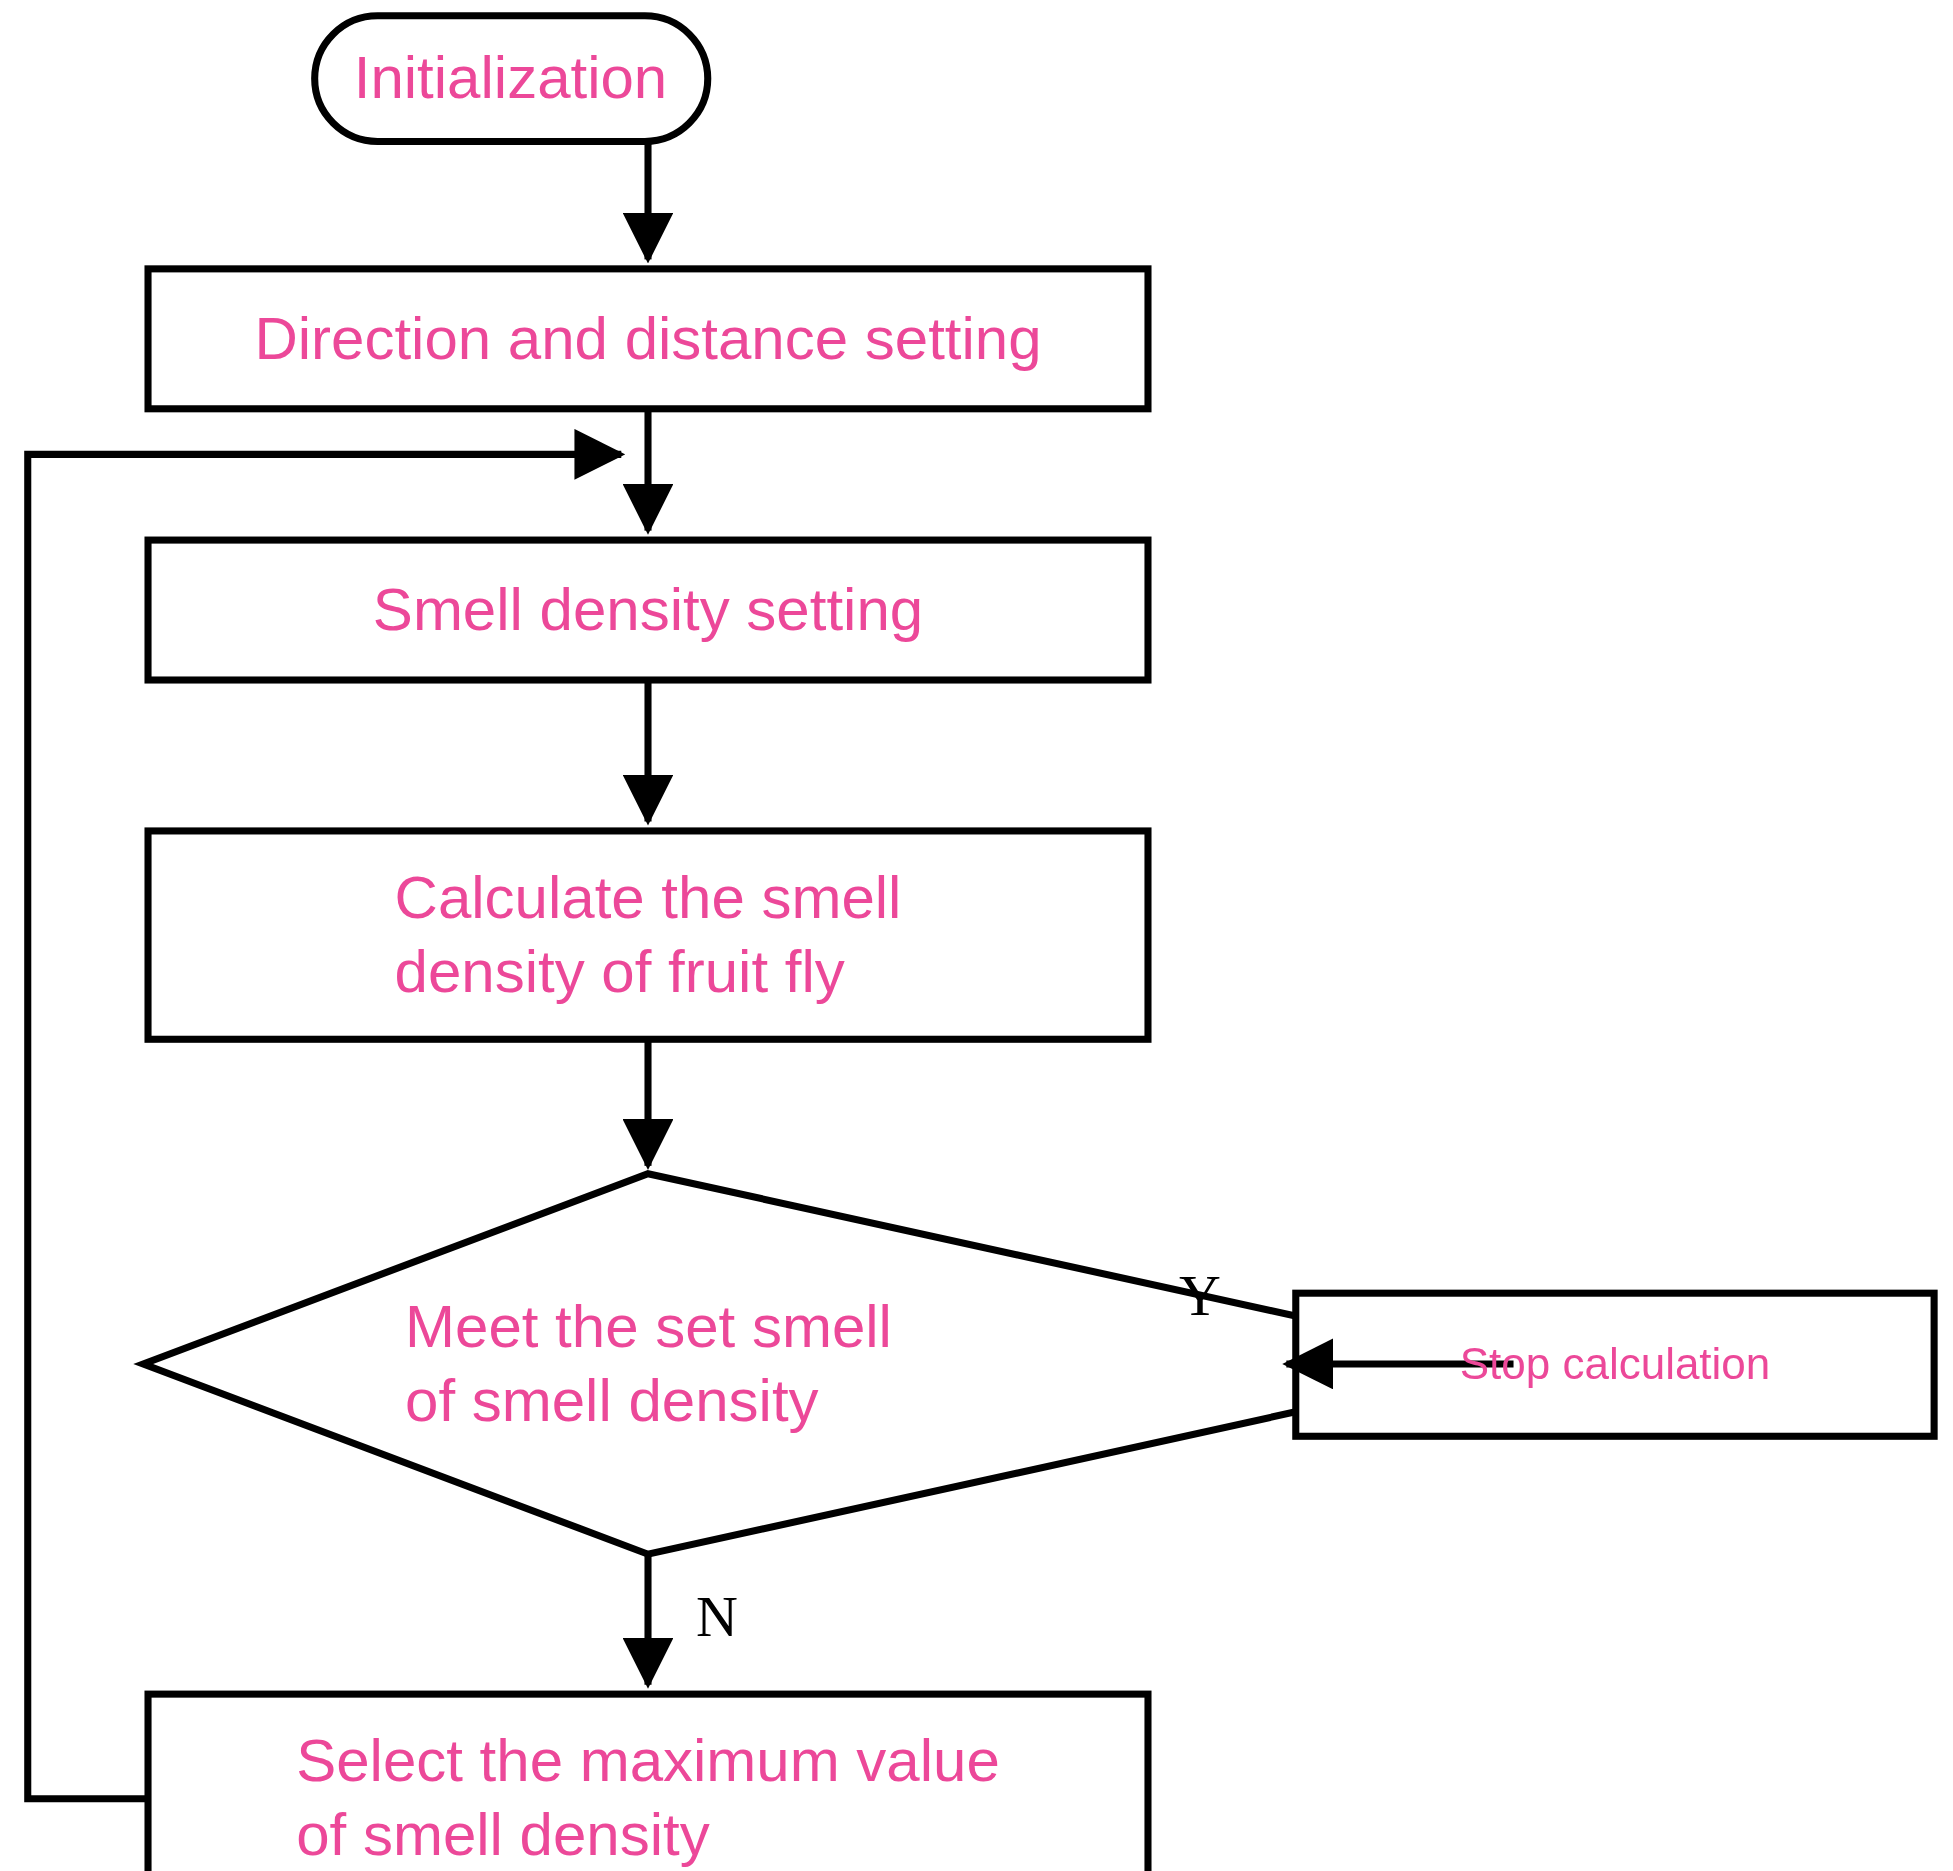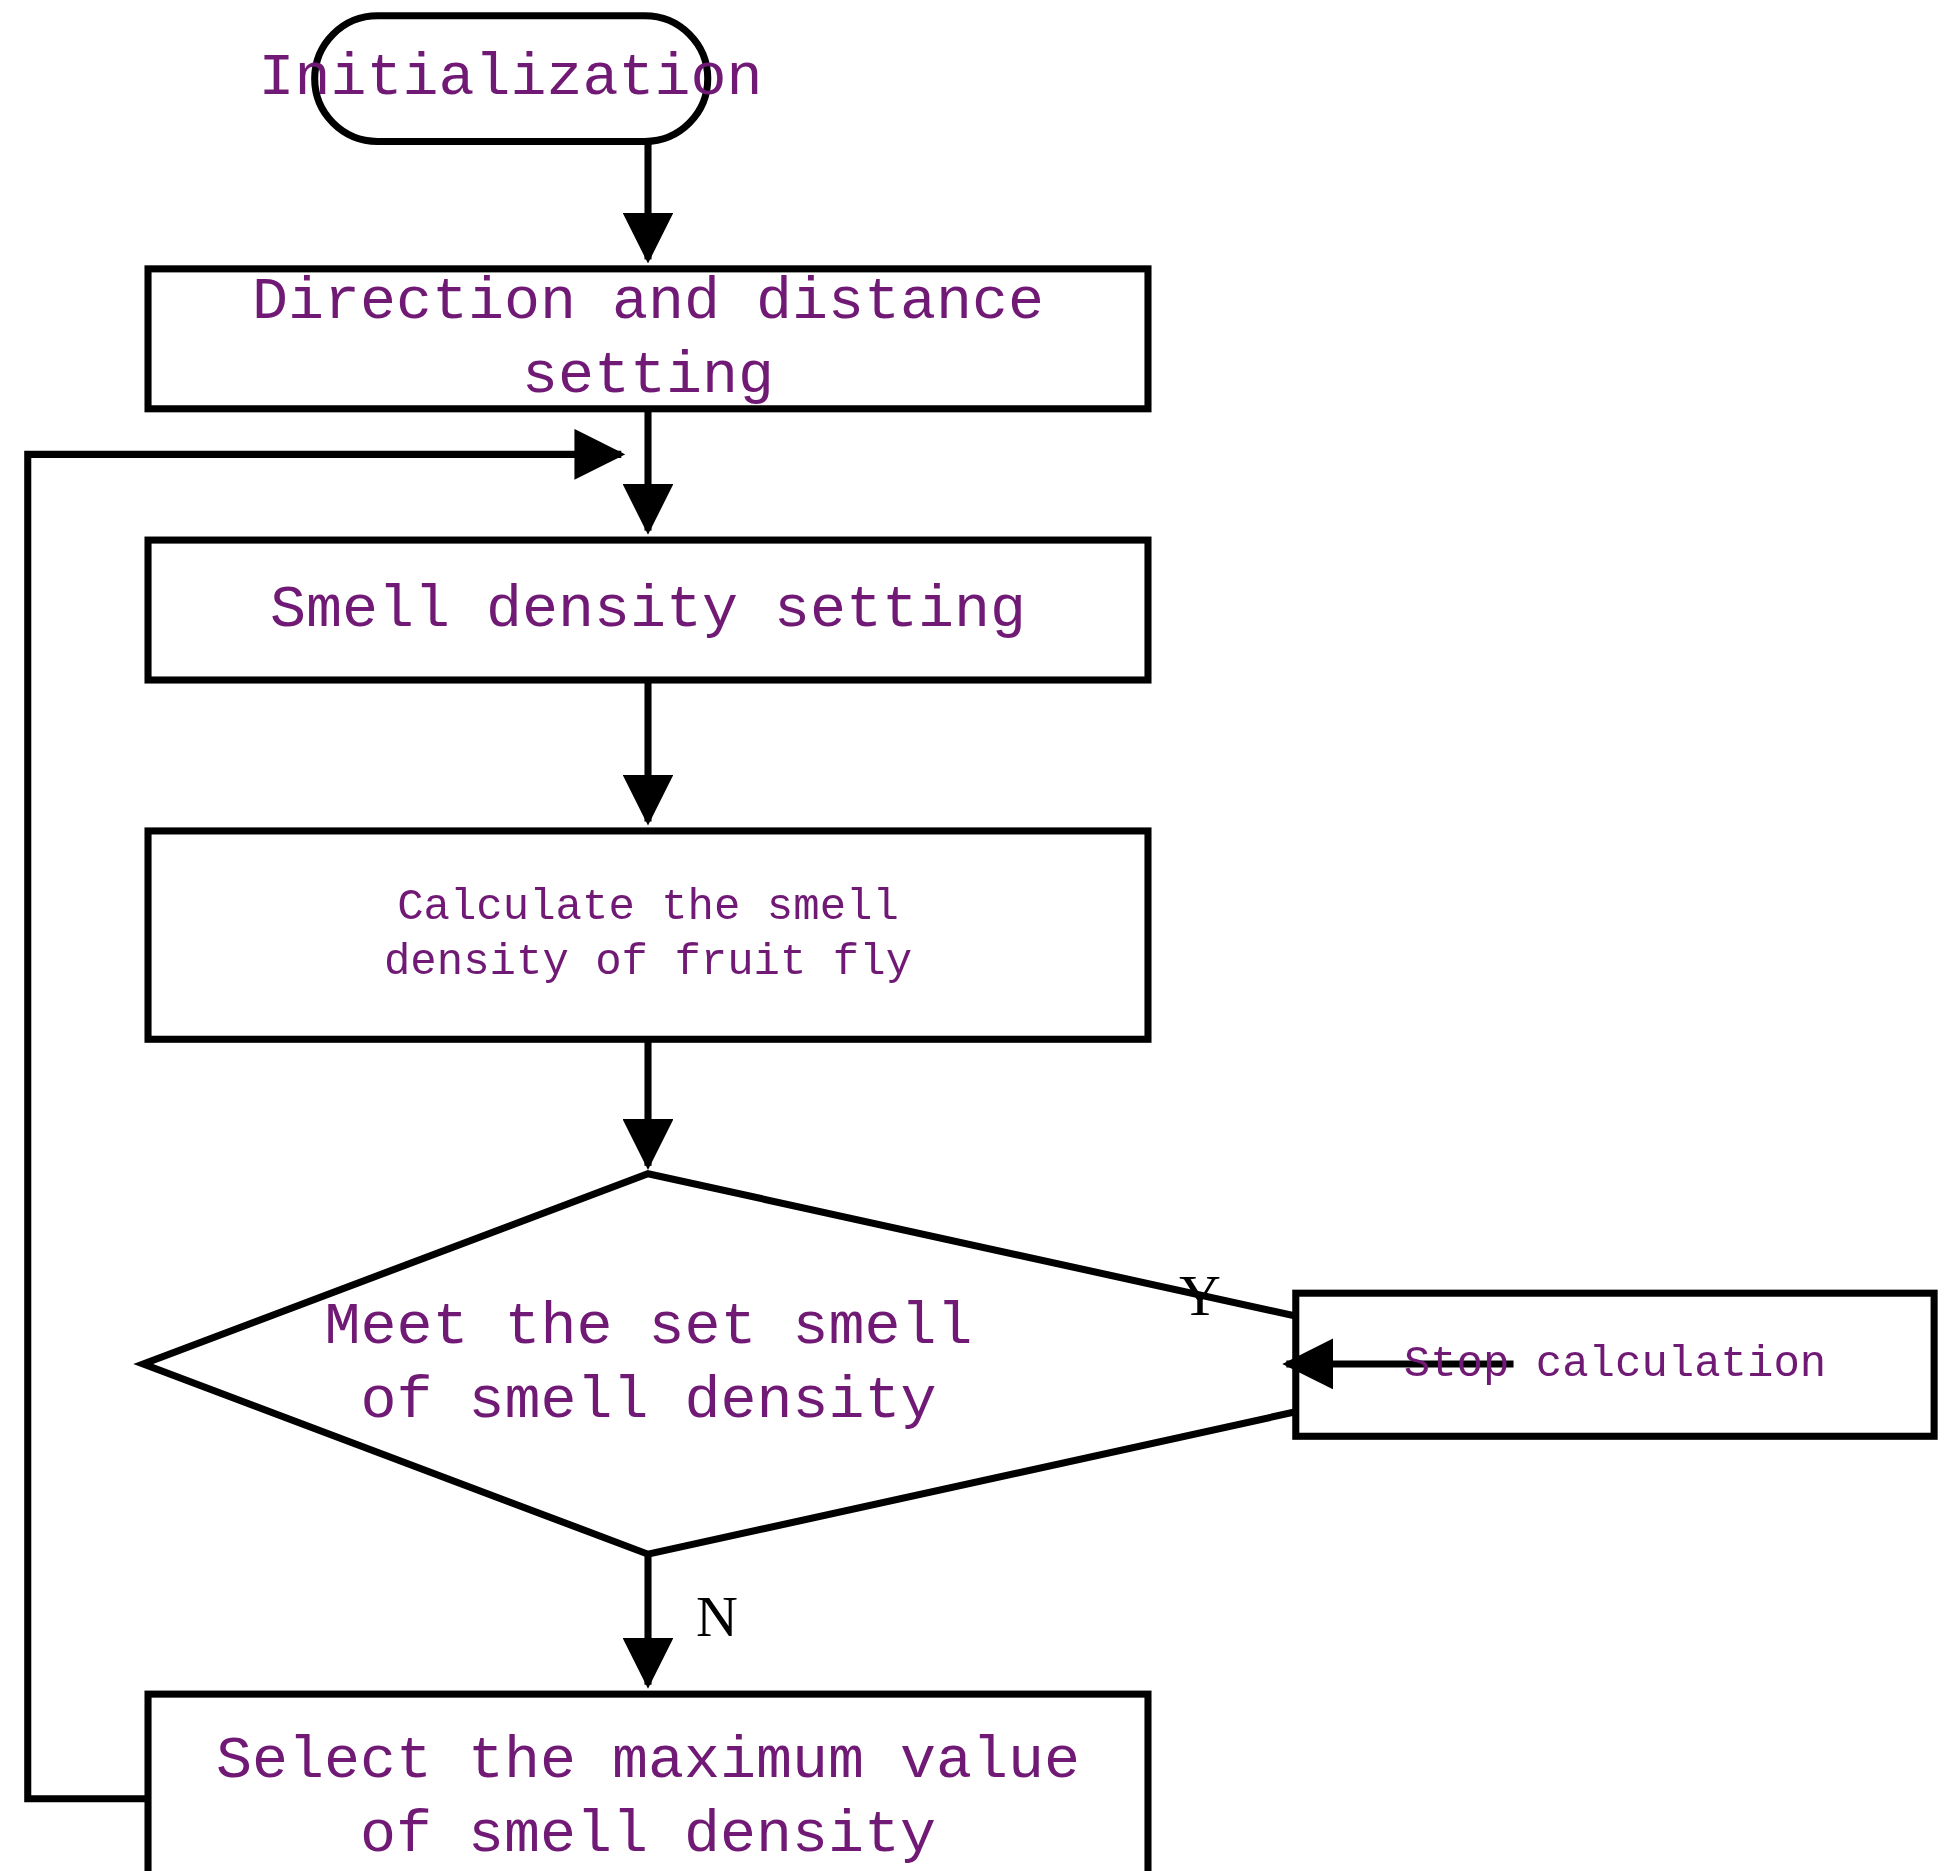--- a/index.html
+++ b/index.html
@@ -21,37 +21,36 @@
     left: 0;
     top: 0;
     width: 1954px;
     height: 1871px;
   }
   .node-label {
     position: absolute;
     display: flex;
     align-items: center;
     justify-content: center;
-    text-align: center;
-    color: #701a75;
-    font-family: Liberation Mono, monospace;
+    color: #ec4899;
+    font-family: Liberation Sans, sans-serif;
     line-height: 1.24;
     white-space: pre-line;
     pointer-events: none;
   }
   .edge-label {
     position: absolute;
     font-family: "Liberation Serif", "DejaVu Serif", serif;
     color: #000;
     line-height: 1;
   }
   .n-init      { left: 314px;  top: 15.7px;   width: 393px;  height: 126px; font-size: 60px; }
   .n-dir       { left: 148px;  top: 269px;  width: 1000px; height: 140px; font-size: 60px; }
   .n-smell     { left: 148px;  top: 540px;  width: 1000px; height: 140px; font-size: 60px; }
-  .n-calc      { left: 148px;  top: 831px; width: 1000px; height: 208px; font-size: 44px; }
+  .n-calc      { left: 148px;  top: 831px; width: 1000px; height: 208px; font-size: 60px; }
   .n-diamond   { left: 228px;  top: 1258px; width: 841px; height: 212px; font-size: 60px; }
   .n-stop      { left: 1296px; top: 1293px; width: 638px;  height: 143px; font-size: 44px; }
   .n-select    { left: 148px;  top: 1694px; width: 1000px; height: 208px; font-size: 60px; }
   .lbl-yes     { left: 1179px; top: 1267px; font-size: 58px; }
   .lbl-no      { left: 696px;  top: 1588px; font-size: 58px; }
 </style>
 </head>
 <body>
 
 <div id="canvas">

